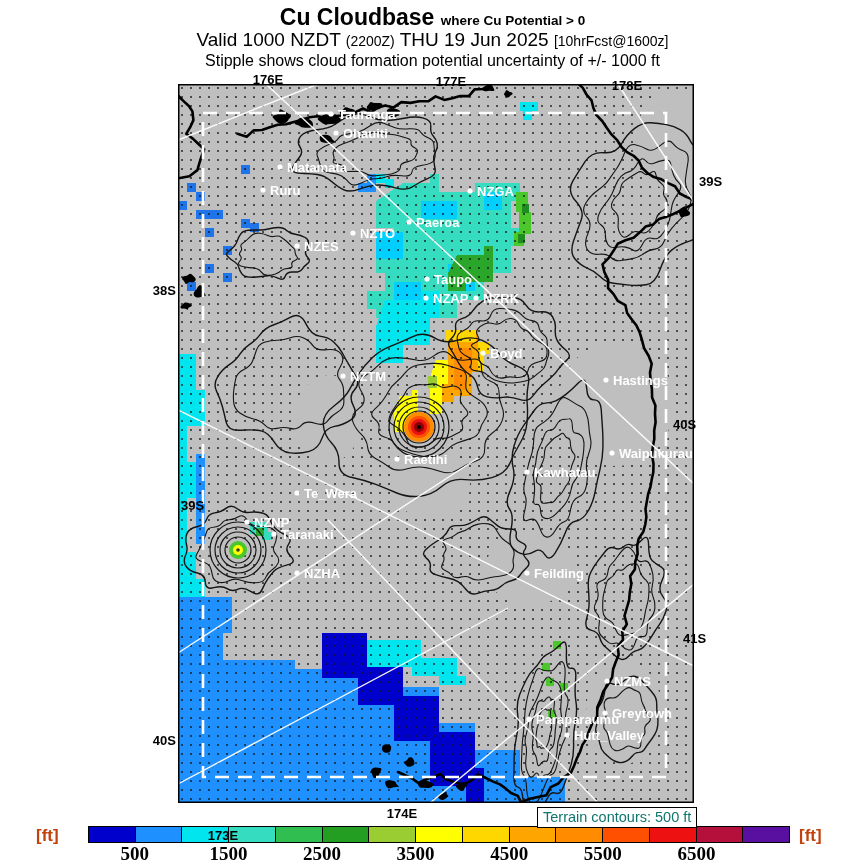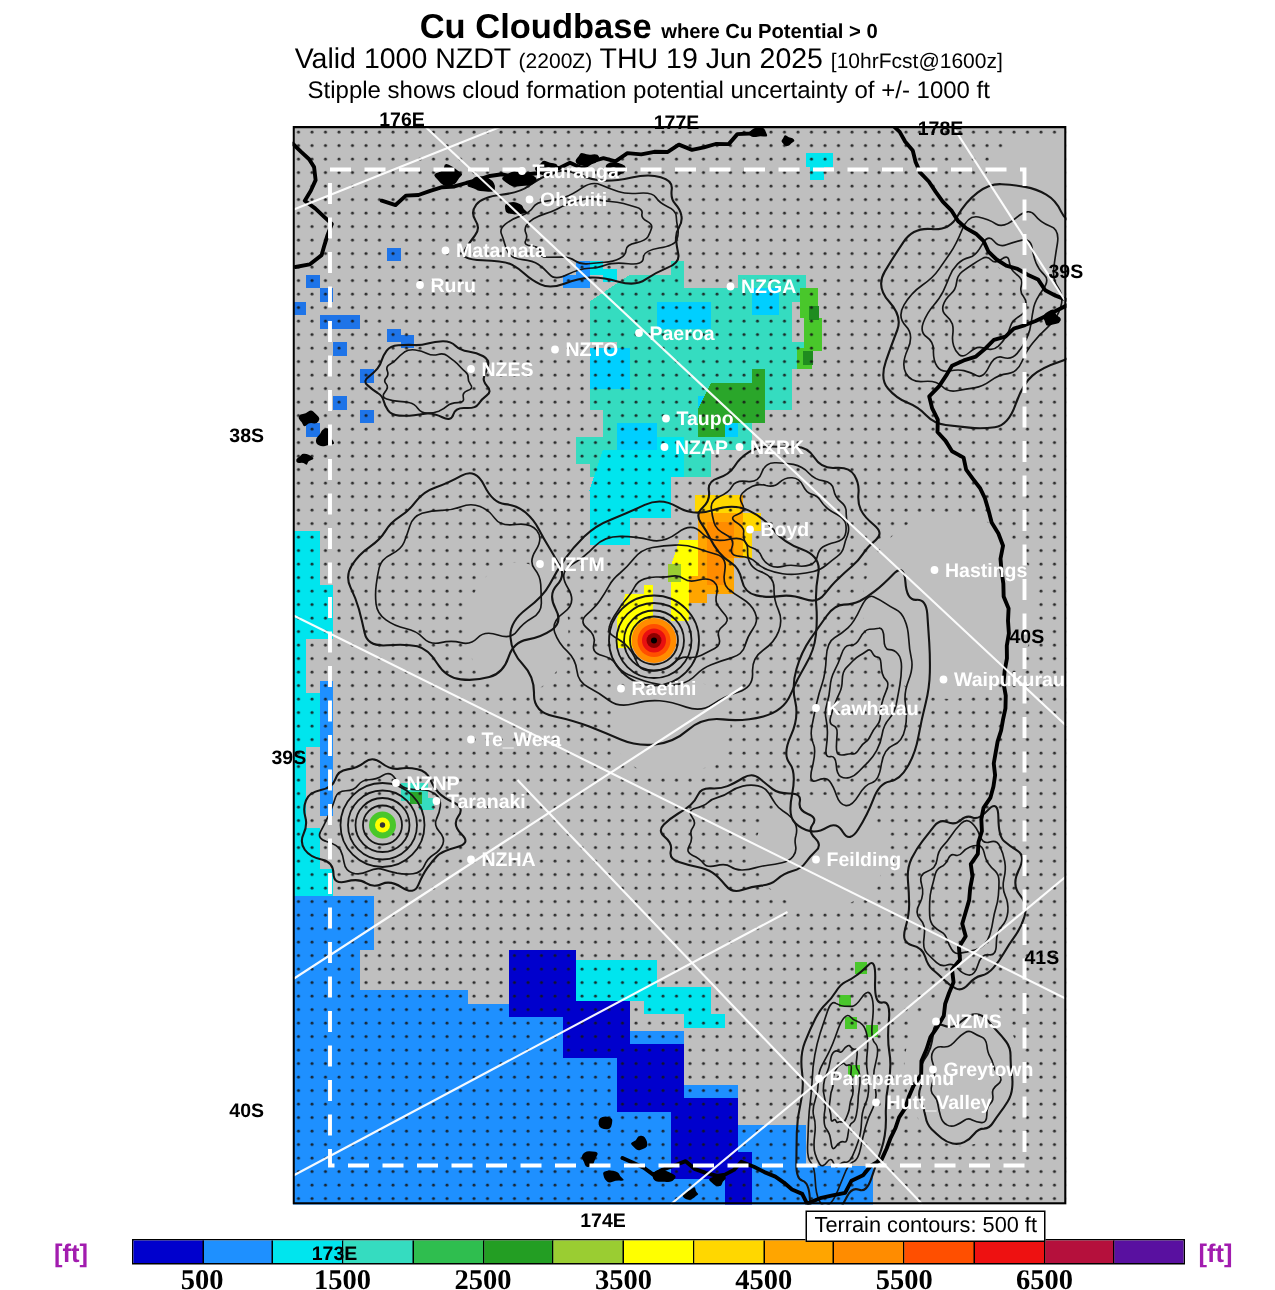--- a/index.html
+++ b/index.html
@@ -4,32 +4,32 @@
 <style>
   html,body{margin:0;padding:0;background:#fff;}
   #page{position:relative;width:850px;height:860px;background:#fff;overflow:hidden;
         font-family:"Liberation Sans",sans-serif;}
   .hdr{position:absolute;left:15px;top:0;width:835px;text-align:center;color:#000;}
   .t1{position:absolute;top:4px;width:100%;font-size:23px;font-weight:bold;}
   .t1 .t1b{font-size:13.5px;font-weight:bold;}
   .t2{position:absolute;top:29px;width:100%;font-size:19px;font-weight:500;}
   .t2 .sm{font-size:14px;}
   .t3{position:absolute;top:52px;width:100%;font-size:16px;font-weight:500;}
-  #map{position:absolute;left:178px;top:84px;width:516px;height:719px;margin-left:17px;}
+  #map{position:absolute;left:178px;top:84px;width:516px;height:719px;}
   #mapsvg{position:absolute;left:0;top:0;}
   .axis{position:absolute;font-size:13px;font-weight:bold;color:#000;white-space:nowrap;z-index:5;}
   #tbox{position:absolute;left:537px;top:807px;background:#fff;border:1.5px solid #000;
-        font-size:14.5px;padding:0 5px;height:19px;line-height:19px;color:#000000;z-index:6;}
+        font-size:14.5px;padding:0 5px;height:19px;line-height:19px;color:#0f766e;z-index:6;}
   #cbar{position:absolute;left:88px;top:826px;width:702px;height:17px;display:flex;
         border:1px solid #000;box-sizing:border-box;}
   #cbar .seg{flex:1 1 auto;border-right:1px solid #000;}
   #cbar .seg:last-child{border-right:none;}
   #cticks{position:absolute;left:88px;top:843px;width:702px;height:17px;font-family:Liberation Serif, serif;}
   .ctick{position:absolute;top:0;transform:translateX(-50%);font-size:19px;font-weight:bold;color:#000;}
-  .ftunit{position:absolute;top:826px;font-size:17px;font-weight:bold;color:#a21caf;}
+  .ftunit{position:absolute;top:826px;font-size:17px;font-weight:bold;color:#c2410c;}
   #ftL{left:36px;} #ftR{left:799px;}
 </style>
 </head>
 <body>
 
 <div id="page">
 
   <div class="hdr">
     <div class="t1">
       <span>Cu Cloudbase</span>

